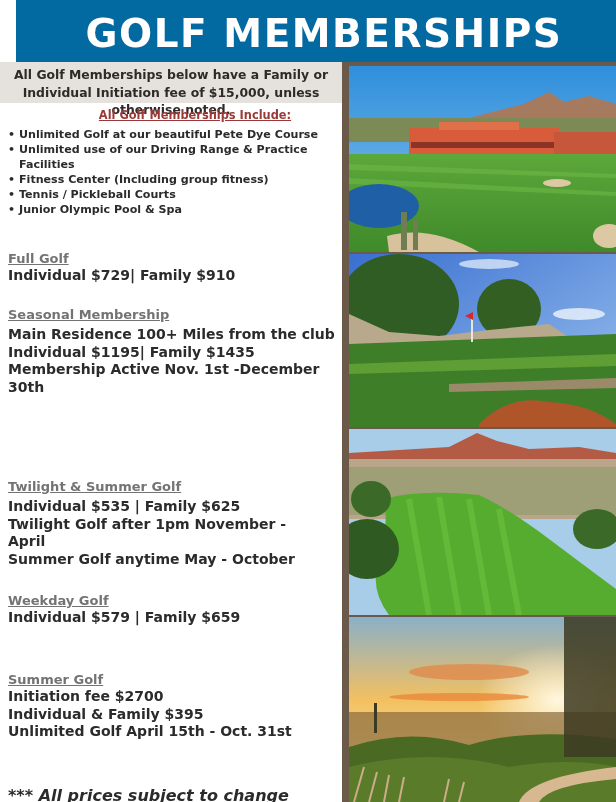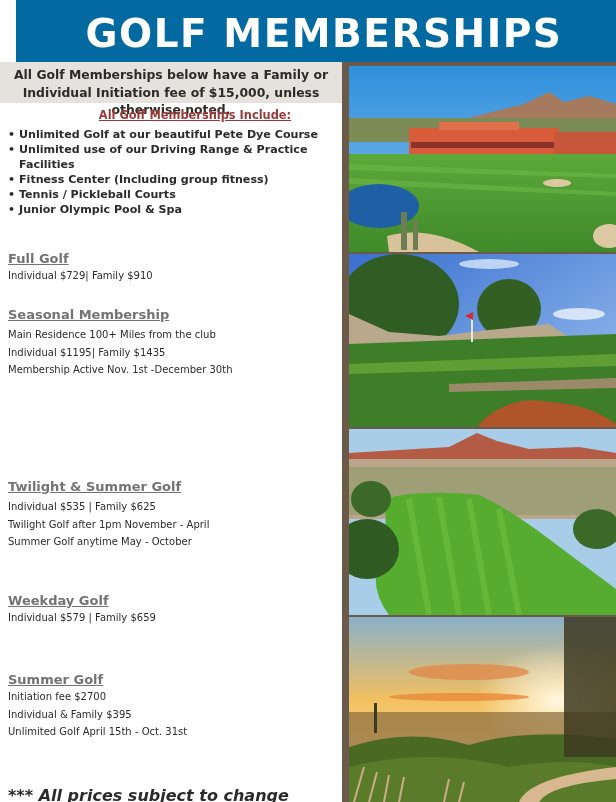--- a/index.html
+++ b/index.html
@@ -35,21 +35,21 @@
   }
   .includes-list li::before {
     content: "\2022"; position: absolute; left: 0; top: 0; font-size: 11px;
   }
 
   .plan { position: absolute; left: 8px; width: 330px; }
   .plan-title {
     color: #737373; font-weight: bold; font-size: 13px; text-decoration: underline;
     line-height: 17px; display: block;
   }
-  .plan-line { font-weight: normal; font-size: 10px; line-height: 17.5px; color: #2b2b2b; display: block; }
+  .plan-line { font-weight: bold; font-size: 14px; line-height: 17.5px; color: #2b2b2b; display: block; }
 
   .footnote {
     position: absolute; left: 8px; top: 724px; font-style: italic; font-weight: bold;
     font-size: 16px; color: #2b2b2b;
   }
 
   .divider {
     position: absolute; left: 342px; top: 62px; width: 7px; height: 740px; background: #6b5a4a;
   }
 

